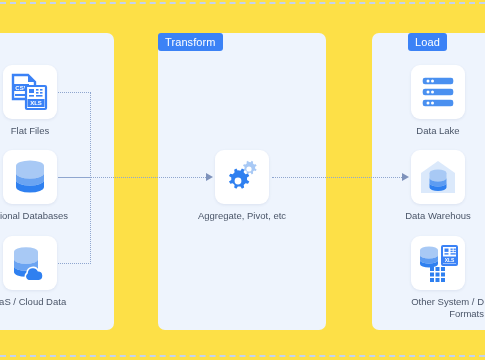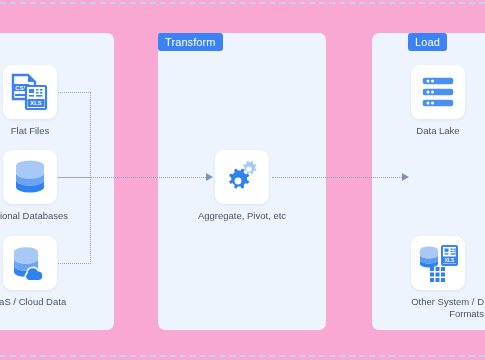--- a/index.html
+++ b/index.html
@@ -1,21 +1,21 @@
 <!DOCTYPE html>
 <html><head>
 <meta charset="utf-8">
 <style>
   html,body{margin:0;padding:0;}
   body{
     width:485px;height:360px;overflow:hidden;background:#ffffff;
     font-family:"Liberation Sans","DejaVu Sans",sans-serif;
     -webkit-font-smoothing:antialiased;
   }
-  .canvas{position:relative;width:485px;height:360px;background:#f9a8d4;}
+  .canvas{position:relative;width:485px;height:360px;background:#fde047;}
 
   
   .rule{position:absolute;left:0;width:485px;height:0;border-top:2px dashed #c3d2ef;}
   .rule.top{top:2px;}
   .rule.bottom{top:355px;}
 
   
   .panel{position:absolute;background:#eef4fd;border-radius:7px;}
   .panel-extract{left:-46px;top:33px;width:160px;height:297px;}
   .panel-transform{left:158px;top:33px;width:168px;height:297px;}
@@ -170,20 +170,32 @@
         <circle cx="12.5" cy="6" r="1.5" fill="#ffffff"></circle>
         <circle cx="8" cy="17" r="1.5" fill="#ffffff"></circle>
         <circle cx="12.5" cy="17" r="1.5" fill="#ffffff"></circle>
         <circle cx="8" cy="28" r="1.5" fill="#ffffff"></circle>
         <circle cx="12.5" cy="28" r="1.5" fill="#ffffff"></circle>
       </svg>
     </div>
     <div class="caption">Data Lake</div>
   </div>
 
+  <div class="node n-dwh">
+    <div class="tile">
+      <svg class="ic" width="38" height="36" viewBox="0 0 38 36">
+        <path d="M19 2 L36 14 V34 H2 V14 Z" fill="#dbe9fb"></path>
+        <ellipse cx="19" cy="14" rx="8.5" ry="3.4" fill="#a8c9f5"></ellipse>
+        <path d="M10.5 14 v5 a8.5 3.4 0 0 0 17 0 v-5 Z" fill="#a8c9f5"></path>
+        <path d="M10.5 19 v5 a8.5 3.4 0 0 0 17 0 v-5 a8.5 3.4 0 0 1 -17 0 Z" fill="#5d9cf2"></path>
+        <path d="M10.5 24 v4.5 a8.5 3.4 0 0 0 17 0 V24 a8.5 3.4 0 0 1 -17 0 Z" fill="#2f80f0"></path>
+      </svg>
+    </div>
+    <div class="caption">Data Warehous</div>
+  </div>
 
   <div class="node n-other">
     <div class="tile">
       <svg class="ic" width="40" height="38" viewBox="0 0 40 38">
         <ellipse cx="11" cy="6" rx="9" ry="3.6" fill="#a8c9f5"></ellipse>
         <path d="M2 6 v5 a9 3.6 0 0 0 18 0 V6 Z" fill="#a8c9f5"></path>
         <path d="M2 11 v5 a9 3.6 0 0 0 18 0 v-5 a9 3.6 0 0 1 -18 0 Z" fill="#5d9cf2"></path>
         <path d="M2 16 v4 a9 3.6 0 0 0 18 0 v-4 a9 3.6 0 0 1 -18 0 Z" fill="#2f80f0"></path>
         <rect x="24" y="2" width="15" height="19" rx="1" fill="#ffffff" stroke="#3b82f6" stroke-width="2"></rect>
         <rect x="26.5" y="4.5" width="4" height="3.4" fill="#3b82f6"></rect>

